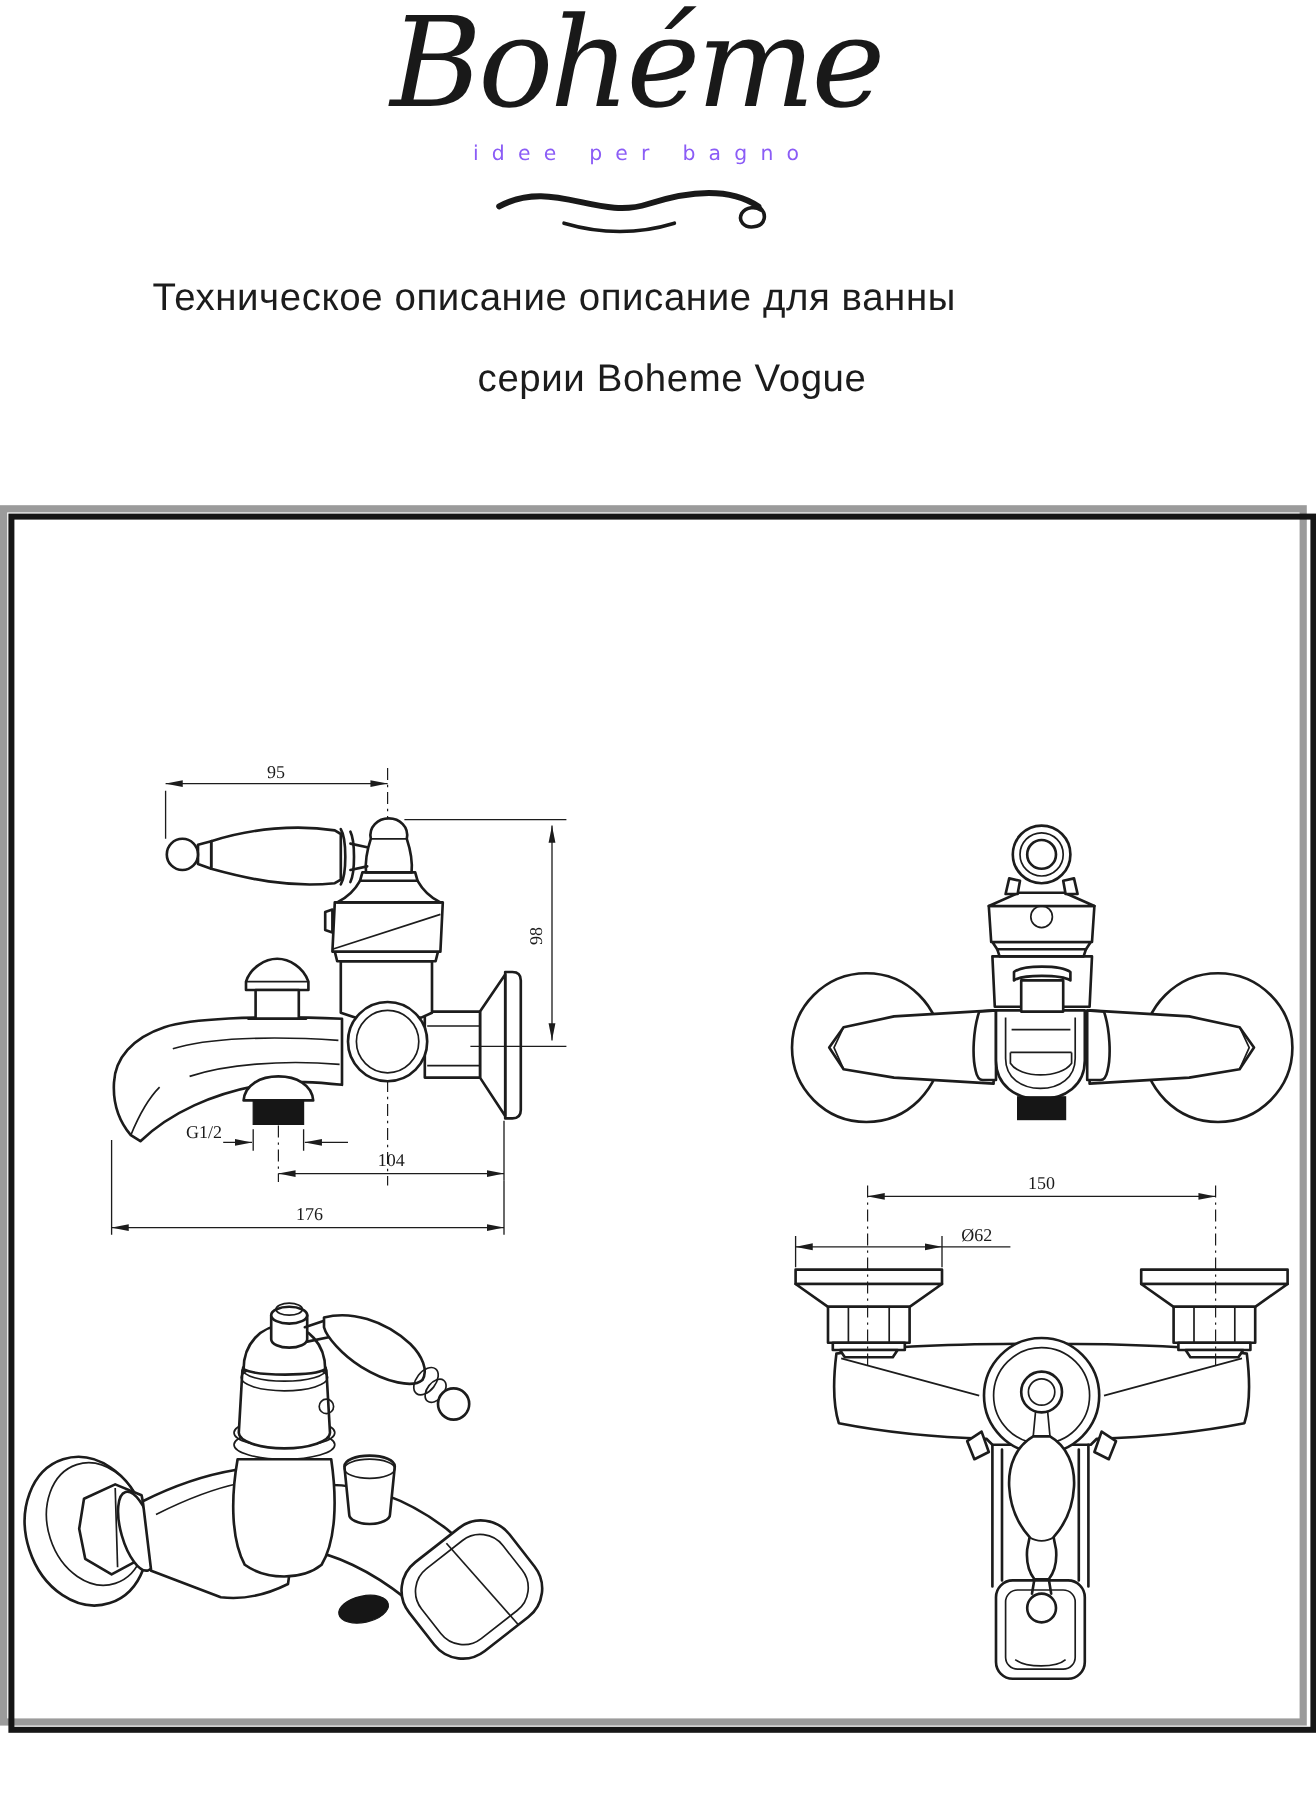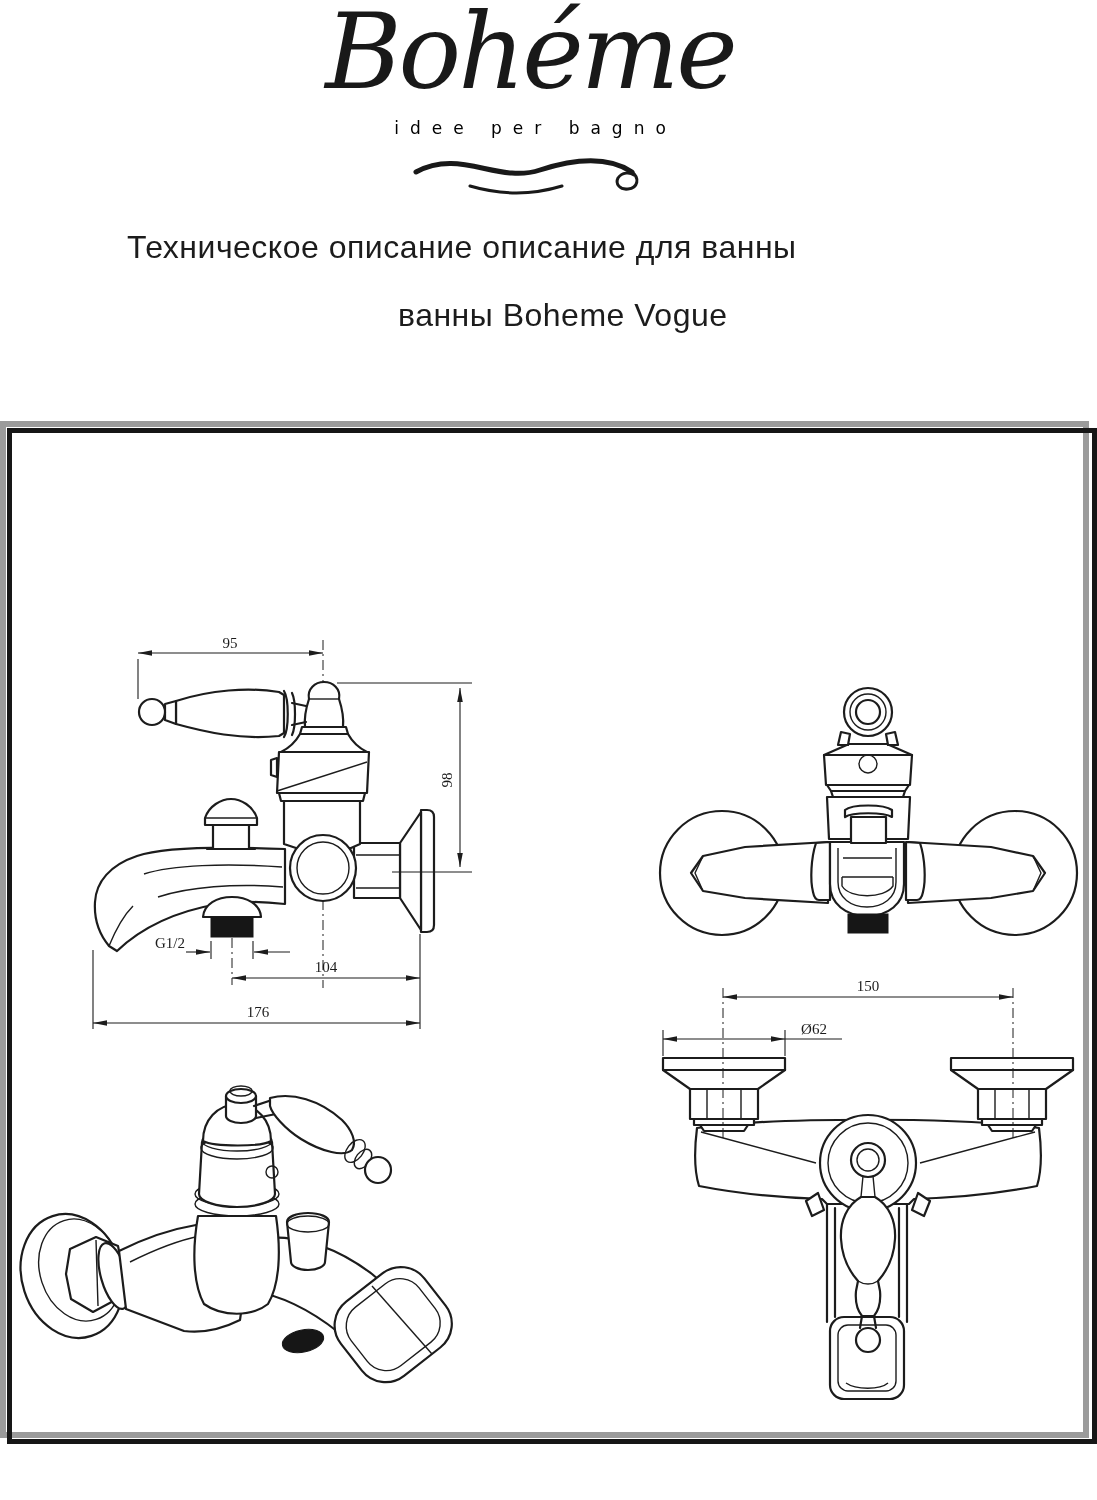--- a/index.html
+++ b/index.html
@@ -10,21 +10,21 @@
   }
   .abs { position:absolute; }
   .brand {
     top:-6px; left:0; width:1060px; text-align:center;
     font-family:"DejaVu Serif", serif; font-style:italic;
     font-size:104px; line-height:1.12; letter-spacing:-3px; color:#191919;
   }
   .tagline {
     top:118px; left:0; width:1060px; text-align:center;
     font-family:"DejaVu Sans", sans-serif; font-size:17px; font-weight:500;
-    letter-spacing:11px; text-indent:11px; color:#000000;
+    letter-spacing:11px; text-indent:11px; color:#8b5cf6;
   }
   .flourish { top:142px; left:412px; }
   .title-1 { top:229px; left:127px; font-size:32px; letter-spacing:0.5px; }
   .title-2 { top:297px; left:398px; font-size:32px; letter-spacing:0.5px; }
   .frame-gray {
     left:0; top:421px; width:1089px; height:1017px;
     border:6px solid #9b9b9b; background:transparent;
   }
   .frame-black {
     left:7px; top:428px; width:1090px; height:1016px;
@@ -45,21 +45,21 @@
 
 <div class="abs brand">Bohéme</div>
 <div class="abs tagline">idee per bagno</div>
 <svg class="abs flourish" width="240" height="60" viewBox="0 0 240 60">
   <path d="M4,30 C48,6 86,42 128,28 C162,17 196,14 220,30" stroke="#191919" stroke-width="5" fill="none" stroke-linecap="round"></path>
   <path d="M220,30 C228,36 226,46 216,47 C208,48 203,42 206,36 C210,30 218,30 222,33" stroke="#191919" stroke-width="3" fill="none" stroke-linecap="round"></path>
   <path d="M58,44 C92,54 124,52 150,44" stroke="#191919" stroke-width="3" fill="none" stroke-linecap="round"></path>
 </svg>
 
 <div class="abs title-1">Техническое описание описание для ванны</div>
-<div class="abs title-2">ванны Boheme Vogue</div>
+<div class="abs title-2">серии Boheme Vogue</div>
 
 <div class="abs frame-gray"></div>
 <div class="abs frame-black"></div>
 
 <svg class="abs drawing" width="1082" height="1016" viewBox="8 425 1082 1016">
   <defs>
     <marker id="arw" viewBox="0 0 12 6" refX="12" refY="3" markerWidth="13" markerHeight="7" orient="auto-start-reverse">
       <path d="M12,3 L0,0.6 L0,5.4 Z" fill="#1c1c1c"></path>
     </marker>
   </defs>

